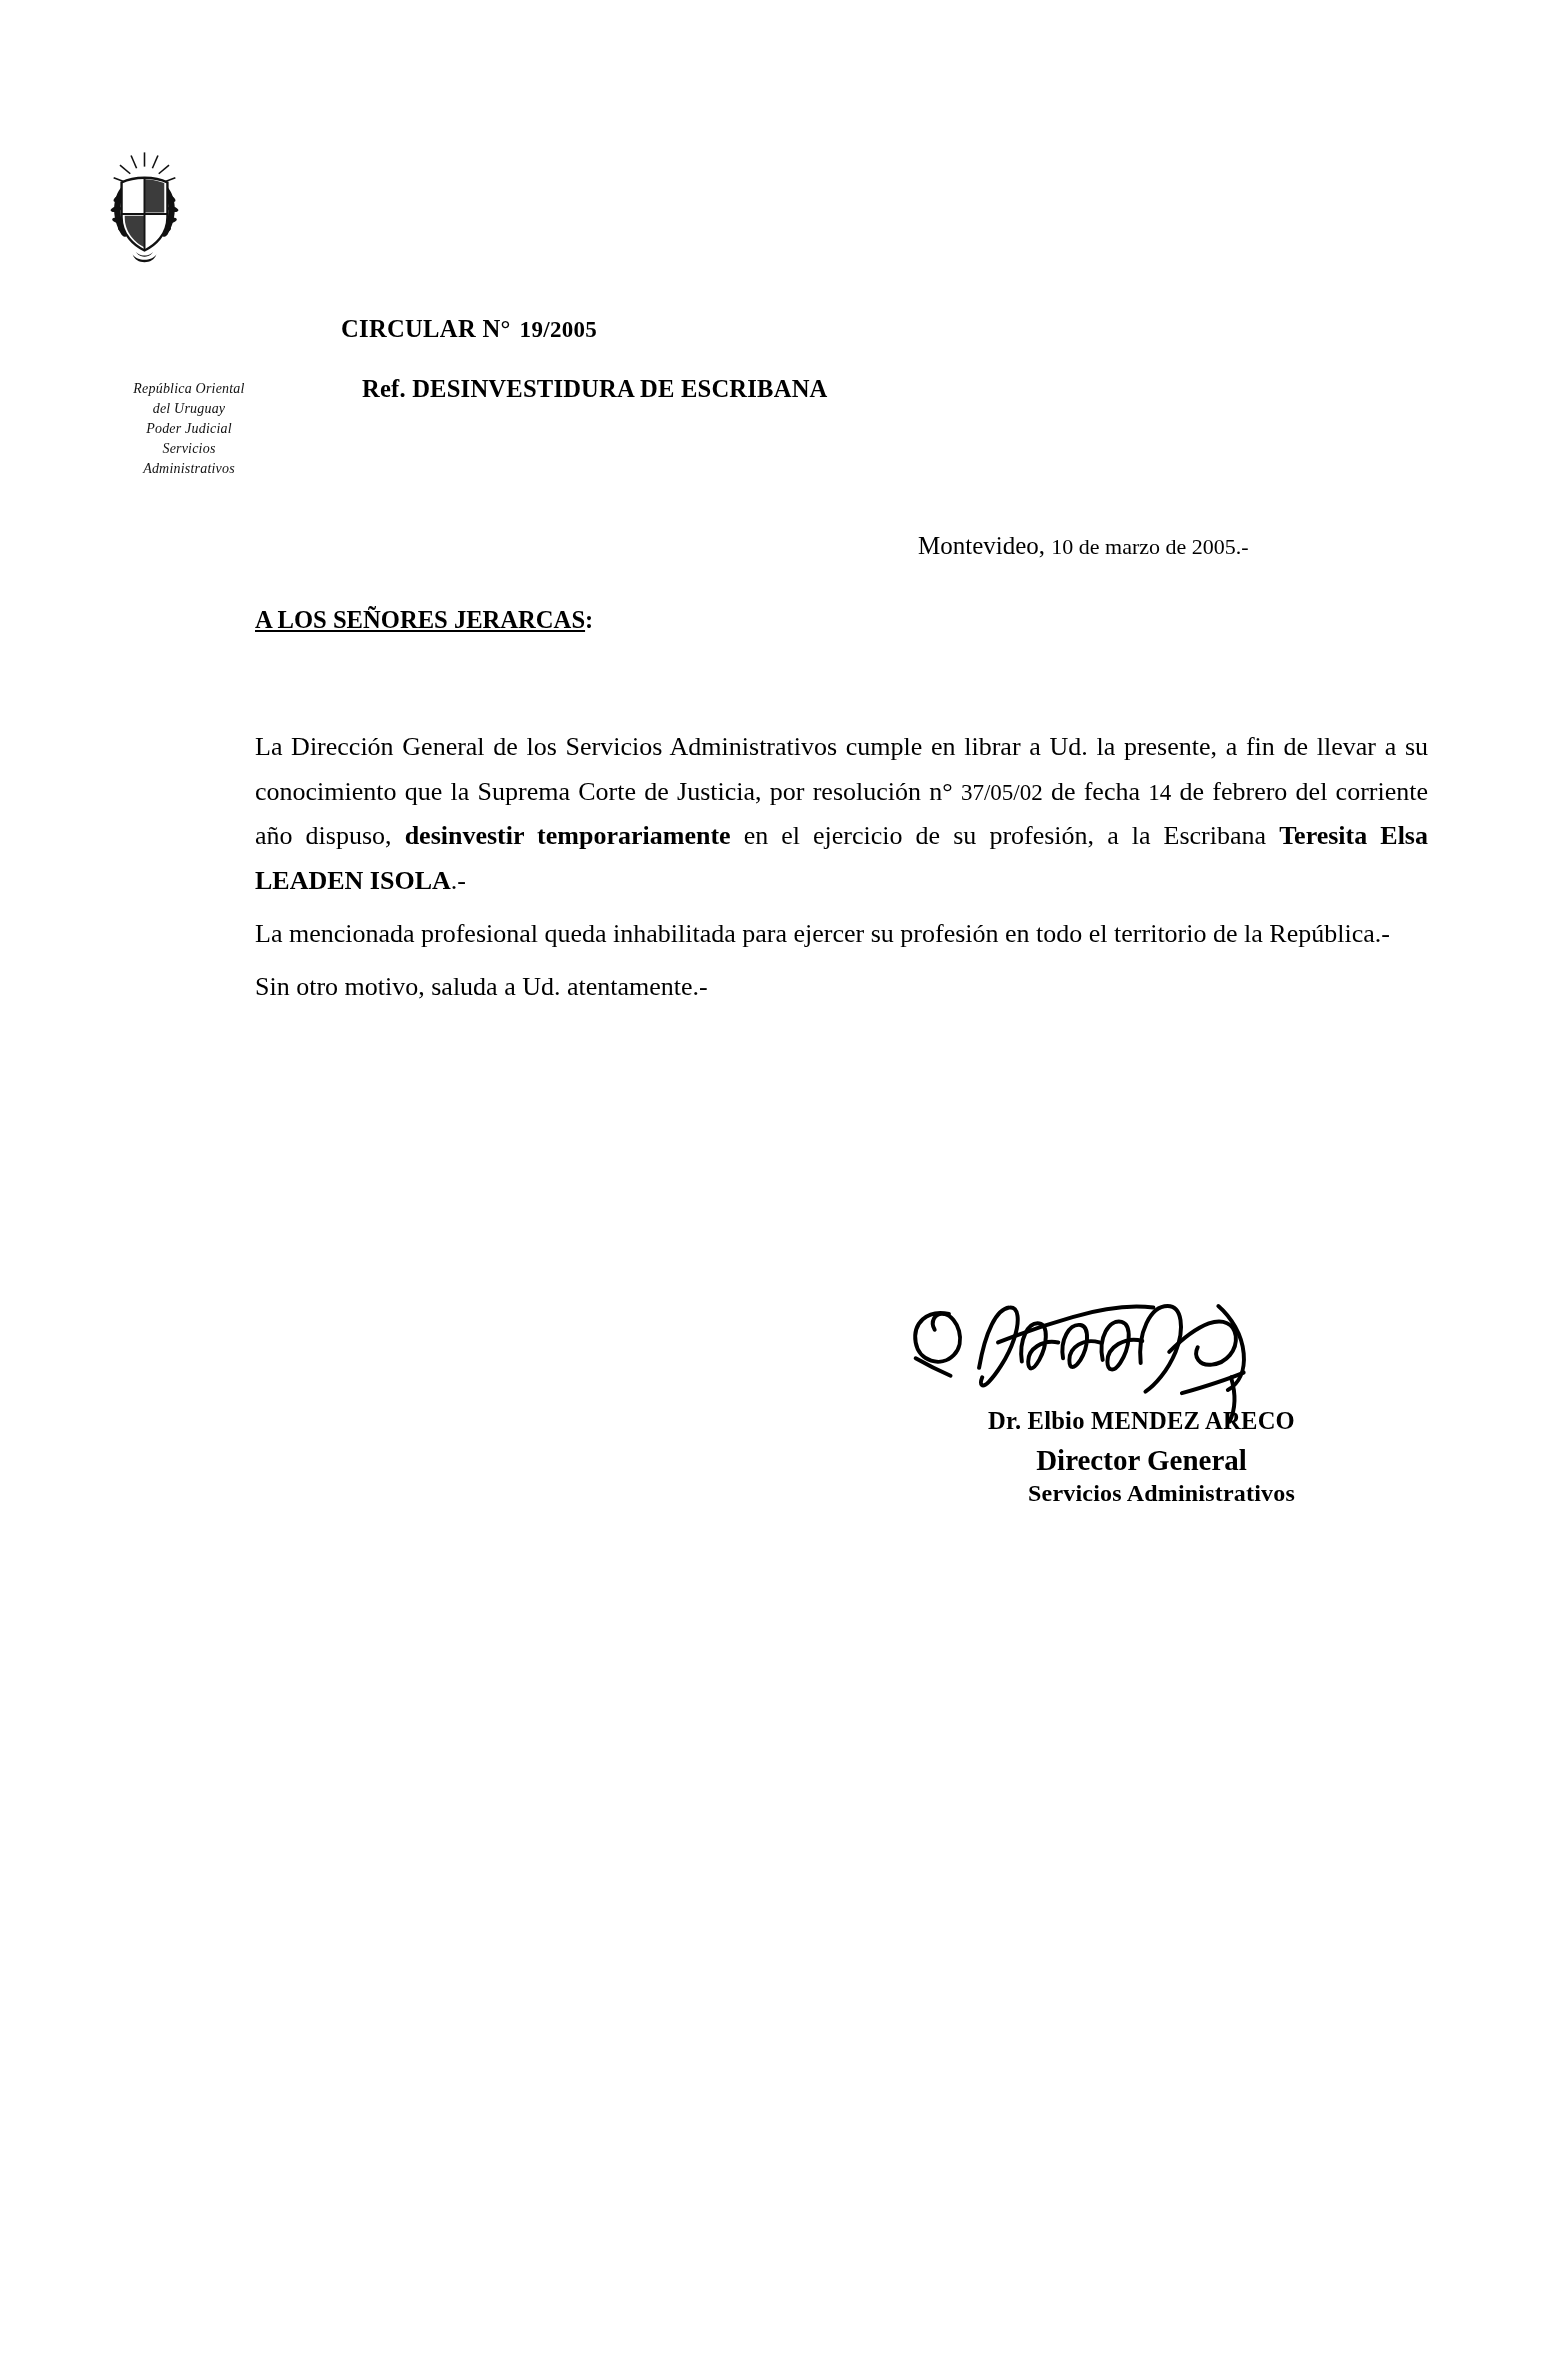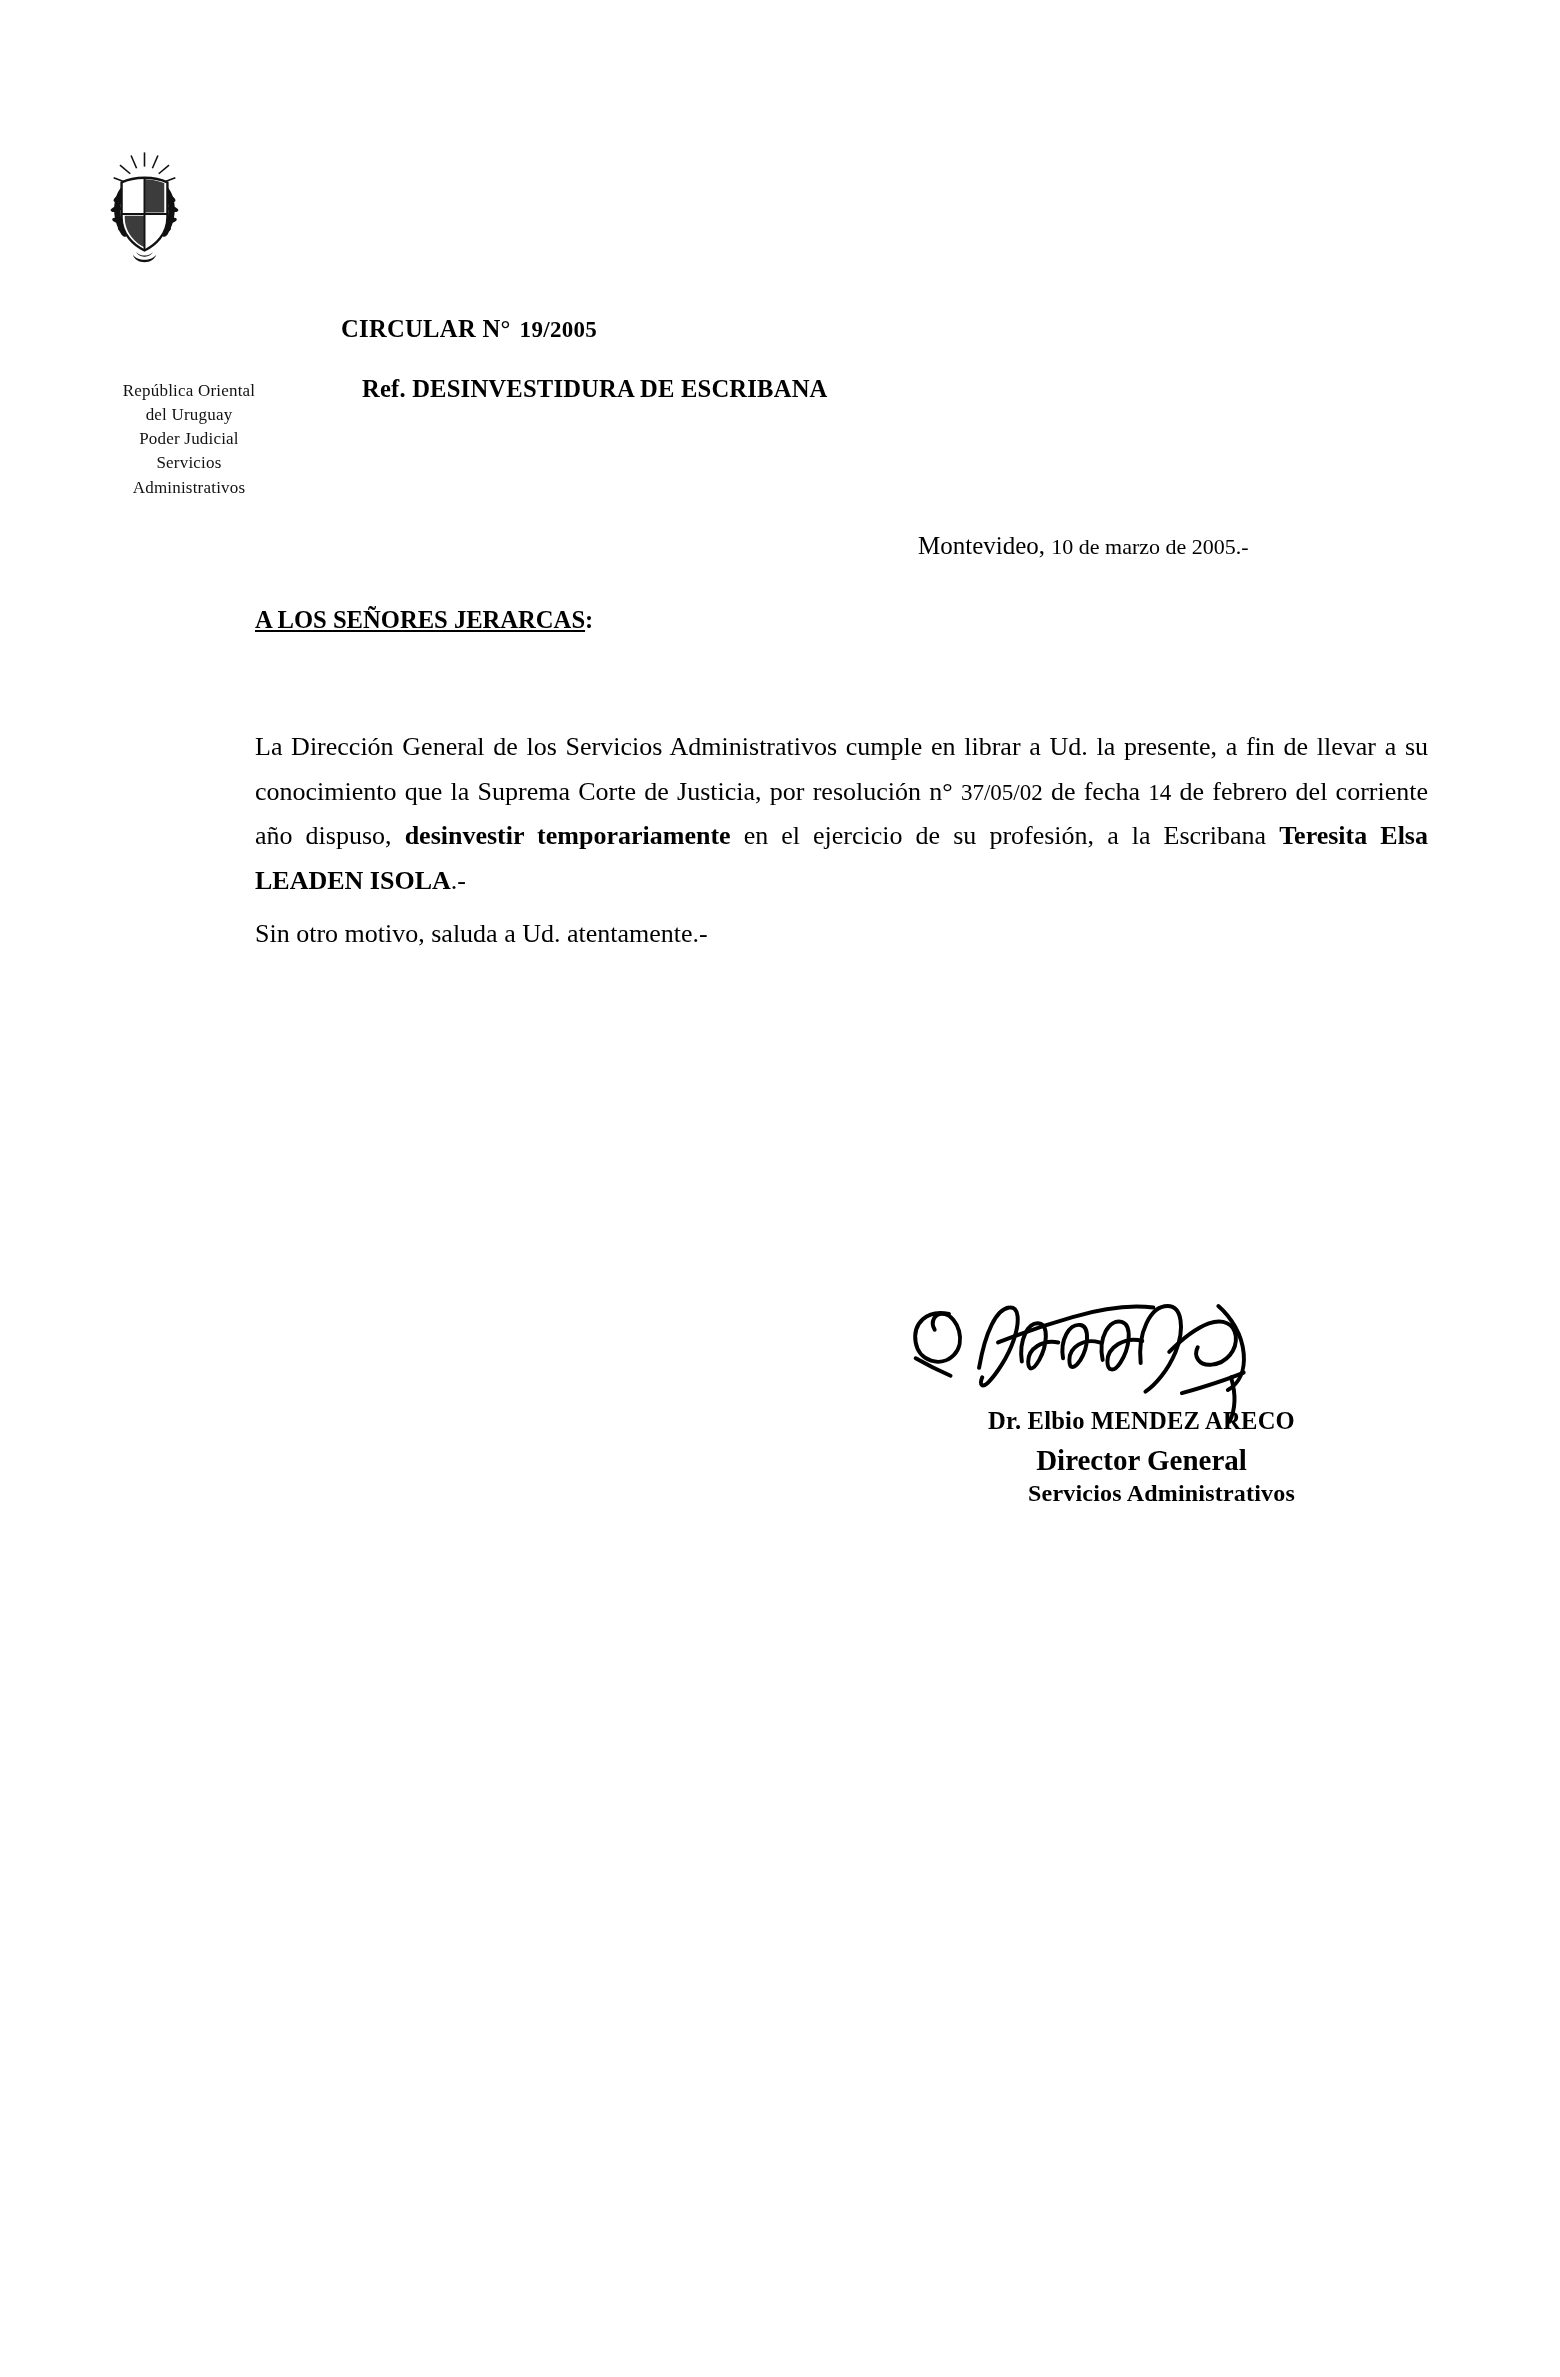--- a/index.html
+++ b/index.html
@@ -33,24 +33,25 @@
   }
   .crest svg { display: block; }
 
   .letterhead {
     position: absolute;
     left: 70px;
     top: 379px;
     width: 238px;
     text-align: center;
     font-family: "Liberation Serif", serif;
-    font-size: 17px;
+    font-size: 14px;
     line-height: 1.42;
     color: #111;
     letter-spacing: 0.2px;
+    font-style: italic;
   }
 
   
   .circular-line {
     position: absolute;
     left: 341px;
     top: 315px;
     font-size: 24.6px;
     font-weight: bold;
     letter-spacing: 0.3px;
@@ -209,20 +210,21 @@
     <span>Montevideo, </span><span class="small">10 de marzo de 2005.-</span>
   </div>
 
   <div class="addressee">
     <span class="u">A LOS SEÑORES JERARCAS</span><span>:</span>
   </div>
 
   <div class="body-text">
     <p class="para-indent"><span>La Dirección General de los Servicios Administrativos cumple en librar a Ud. la presente, a fin de llevar a su conocimiento que la Suprema Corte de Justicia, por resolución n° </span><span class="sm">37/05/02</span><span> de fecha </span><span class="sm">14</span><span> de febrero del corriente año dispuso, </span><span class="b">desinvestir temporariamente</span><span> en el ejercicio de su profesión, a la Escribana </span><span class="b">Teresita Elsa LEADEN ISOLA</span><span>.-</span></p>
 
+    <p class="para-indent2">La mencionada profesional queda inhabilitada para ejercer su profesión en todo el territorio de la República.-</p>
 
     <p class="centerish">Sin otro motivo, saluda a Ud. atentamente.-</p>
   </div>
 
   <svg class="sig-svg" viewBox="0 0 520 190" xmlns="http://www.w3.org/2000/svg">
     <g fill="none" stroke="#000" stroke-width="5" stroke-linecap="round" stroke-linejoin="round">
       <path d="M58 40 C30 34 12 52 16 76 C20 100 48 108 64 92 C80 76 70 44 52 40 C40 38 34 50 40 60"></path>
       <path d="M16 96 C30 104 46 112 60 118"></path>
       <path d="M96 108 C104 62 118 34 134 32 C146 30 148 48 140 72 C132 96 116 118 108 126 C100 134 96 130 100 120"></path>
       <path d="M120 76 C150 64 186 52 214 44 C248 34 286 28 316 32"></path>

